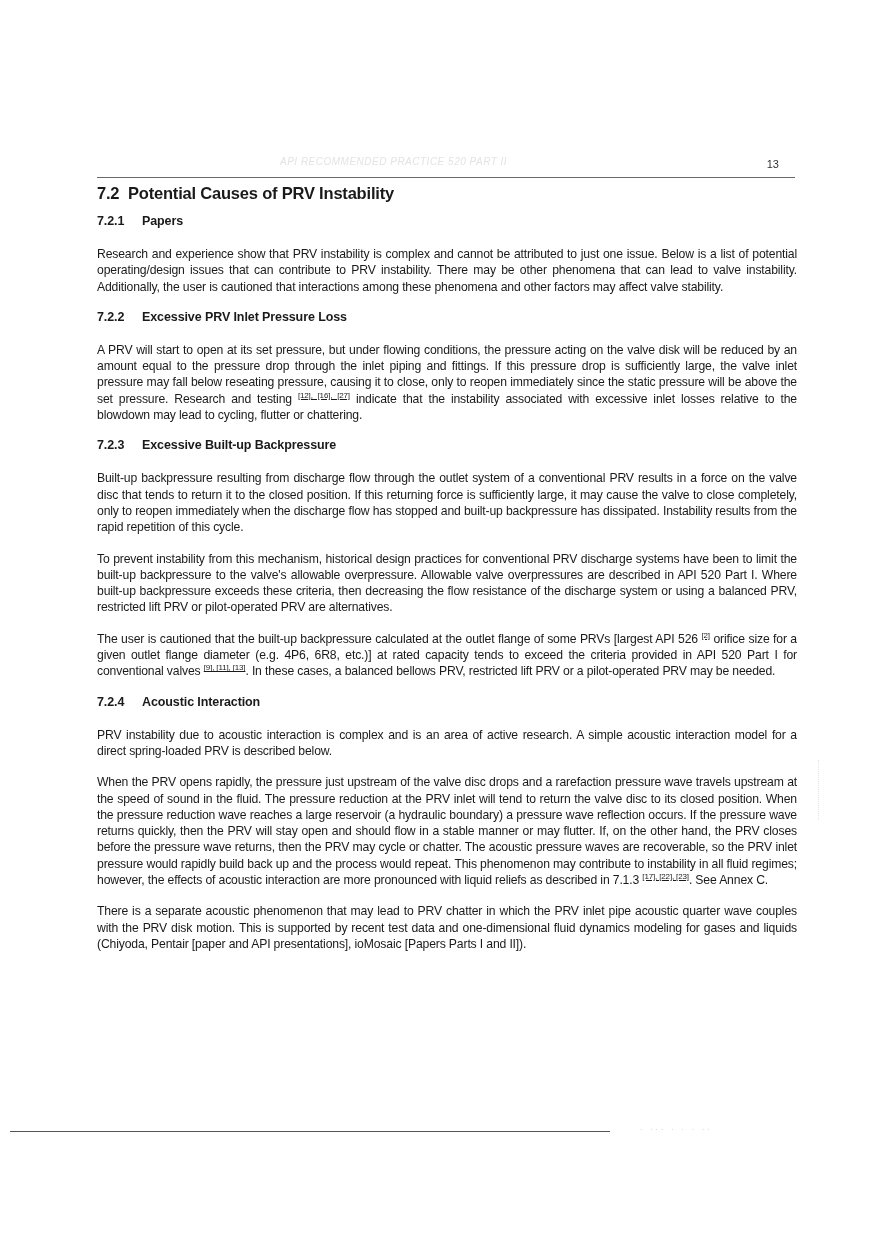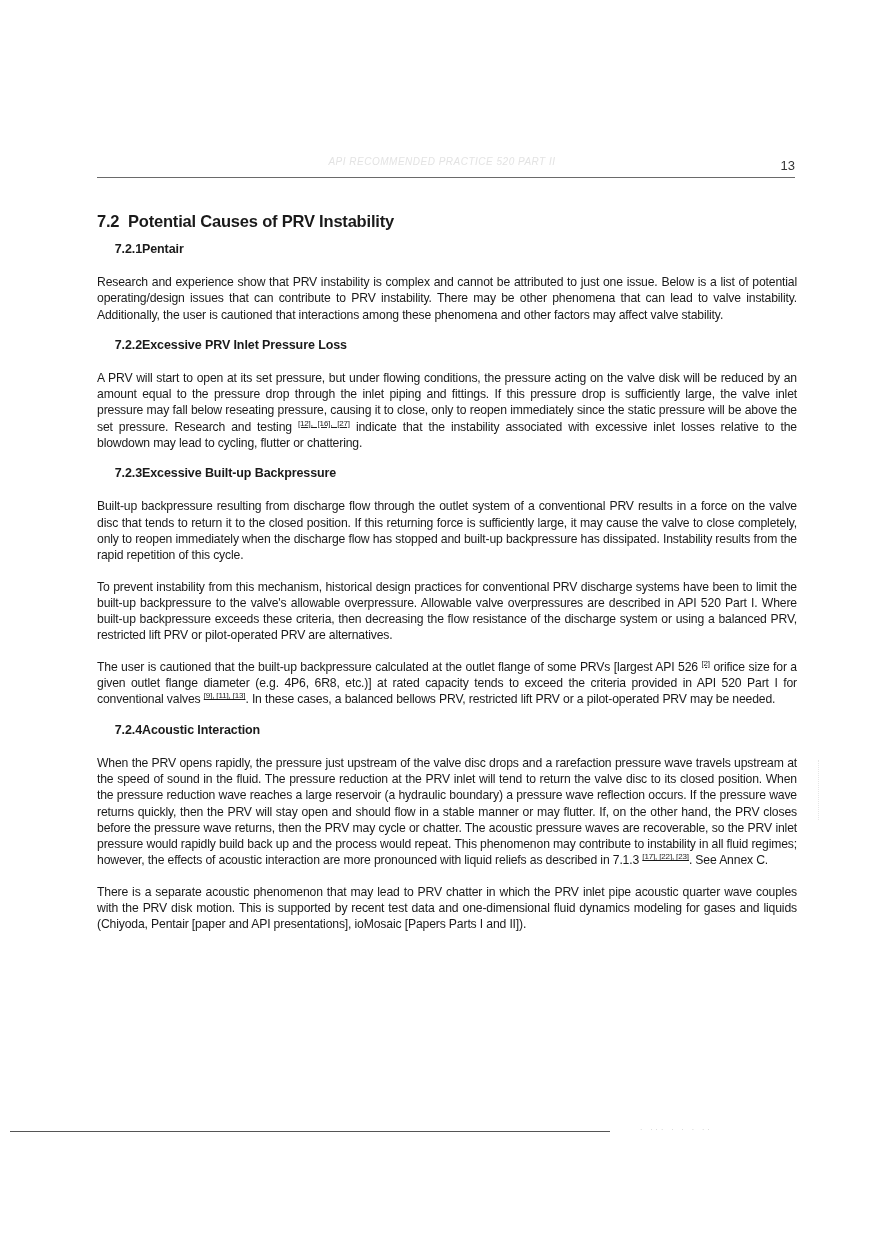--- a/index.html
+++ b/index.html
@@ -1,41 +1,41 @@
 <!DOCTYPE html>
 <html><head>
 <meta charset="utf-8">
 <style>
   html, body { margin: 0; padding: 0; background: #ffffff; }
   body {
     width: 880px; height: 1247px; position: relative; overflow: hidden;
     font-family: "Liberation Sans", sans-serif; color: #1a1a1a;
   }
   .header-ghost {
-    position: absolute; top: 156px; left: 292px; width: 300px; height: 12px;
-    font-size: 10px; color: #e3e3e3; text-align: center; letter-spacing: 0.5px; font-style: italic;
+    position: absolute; top: 156px; left: 280px; width: 300px; height: 12px;
+    font-size: 10px; color: #e3e3e3; letter-spacing: 0.5px; font-style: italic;
   }
   .page-number {
-    position: absolute; top: 158px; right: 85px; font-size: 13px; color: #333;
+    position: absolute; top: 158px; right: 101px; font-size: 11px; color: #333;
   }
   .header-rule {
     position: absolute; top: 177px; left: 97px; width: 698px; height: 1px;
     background: #6a6a6a;
   }
   .content {
-    position: absolute; top: 212px; left: 97px; width: 700px;
+    position: absolute; top: 184px; left: 97px; width: 700px;
   }
   h2 {
     font-size: 16.5px; font-weight: bold; margin: 0 0 11px 0; letter-spacing: -0.2px;
   }
   h2 .num { display: inline-block; width: 31px; }
   h3 {
     font-size: 12.5px; font-weight: bold; margin: 0 0 18px 0; letter-spacing: -0.1px;
   }
-  h3 .num { display: inline-block; width: 45px; text-align: right; }
+  h3 .num { display: inline-block; width: 45px; }
   p {
     font-size: 12.2px; line-height: 16.3px; margin: 0 0 15px 0;
     text-align: justify; letter-spacing: -0.15px;
   }
   sup { font-size: 8px; line-height: 0; vertical-align: 5px; text-decoration: underline; }
   .footer-rule {
     position: absolute; top: 1131px; left: 10px; width: 600px; height: 1px;
     background: #555;
   }
   .footer-ghost {
@@ -52,38 +52,39 @@
 <div class="header-ghost">API RECOMMENDED PRACTICE 520 PART II</div>
 <div class="page-number">13</div>
 <div class="header-rule"></div>
 
 <div class="content">
   <h2>
     <span class="num">7.2</span><span>Potential Causes of PRV Instability</span>
   </h2>
 
   <h3>
-    <span class="num">7.2.1</span><span>Pentair</span>
+    <span class="num">7.2.1</span><span>Papers</span>
   </h3>
   <p>Research and experience show that PRV instability is complex and cannot be attributed to just one issue. Below is a list of potential operating/design issues that can contribute to PRV instability. There may be other phenomena that can lead to valve instability. Additionally, the user is cautioned that interactions among these phenomena and other factors may affect valve stability.</p>
 
   <h3 style="margin-top:11px">
     <span class="num">7.2.2</span><span>Excessive PRV Inlet Pressure Loss</span>
   </h3>
   <p><span>A PRV will start to open at its set pressure, but under flowing conditions, the pressure acting on the valve disk will be reduced by an amount equal to the pressure drop through the inlet piping and fittings. If this pressure drop is sufficiently large, the valve inlet pressure may fall below reseating pressure, causing it to close, only to reopen immediately since the static pressure will be above the set pressure. Research and testing </span><sup>[12], [16], [27]</sup><span> indicate that the instability associated with excessive inlet losses relative to the blowdown may lead to cycling, flutter or chattering.</span></p>
 
   <h3 style="">
     <span class="num">7.2.3</span><span>Excessive Built-up Backpressure</span>
   </h3>
   <p>Built-up backpressure resulting from discharge flow through the outlet system of a conventional PRV results in a force on the valve disc that tends to return it to the closed position. If this returning force is sufficiently large, it may cause the valve to close completely, only to reopen immediately when the discharge flow has stopped and built-up backpressure has dissipated. Instability results from the rapid repetition of this cycle.</p>
   <p>To prevent instability from this mechanism, historical design practices for conventional PRV discharge systems have been to limit the built-up backpressure to the valve's allowable overpressure. Allowable valve overpressures are described in API 520 Part I. Where built-up backpressure exceeds these criteria, then decreasing the flow resistance of the discharge system or using a balanced PRV, restricted lift PRV or pilot-operated PRV are alternatives.</p>
   <p><span>The user is cautioned that the built-up backpressure calculated at the outlet flange of some PRVs [largest API 526 </span><sup>[2]</sup><span> orifice size for a given outlet flange diameter (e.g. 4P6, 6R8, etc.)] at rated capacity tends to exceed the criteria provided in API 520 Part I for conventional valves </span><sup>[9], [11], [13]</sup><span>. In these cases, a balanced bellows PRV, restricted lift PRV or a pilot-operated PRV may be needed.</span></p>
 
   <h3 style="margin-top:5px">
     <span class="num">7.2.4</span><span>Acoustic Interaction</span>
   </h3>
+  <p>PRV instability due to acoustic interaction is complex and is an area of active research.   A simple acoustic interaction model for a direct spring-loaded PRV is described below.</p>
   <p><span>When the PRV opens rapidly, the pressure just upstream of the valve disc drops and a rarefaction pressure wave travels upstream at the speed of sound in the fluid. The pressure reduction at the PRV inlet will tend to return the valve disc to its closed position. When the pressure reduction wave reaches a large reservoir (a hydraulic boundary) a pressure wave reflection occurs. If the pressure wave returns quickly, then the PRV will stay open and should flow in a stable manner or may flutter. If, on the other hand, the PRV closes before the pressure wave returns, then the PRV may cycle or chatter. The acoustic pressure waves are recoverable, so the PRV inlet pressure would rapidly build back up and the process would repeat. This phenomenon may contribute to instability in all fluid regimes; however, the effects of acoustic interaction are more pronounced with liquid reliefs as described in 7.1.3 </span><sup>[17], [22], [23]</sup><span>. See Annex C.</span></p>
   <p>There is a separate acoustic phenomenon that may lead to PRV chatter in which the PRV inlet pipe acoustic quarter wave couples with the PRV disk motion. This is supported by recent test data and one-dimensional fluid dynamics modeling for gases and liquids (Chiyoda, Pentair [paper and API presentations], ioMosaic [Papers Parts I and II]).</p>
 </div>
 
 <div class="side-specks"></div>
 <div class="footer-rule"></div>
 <div class="footer-ghost">· ··· ·  · · ··</div>
 
 </body></html>

